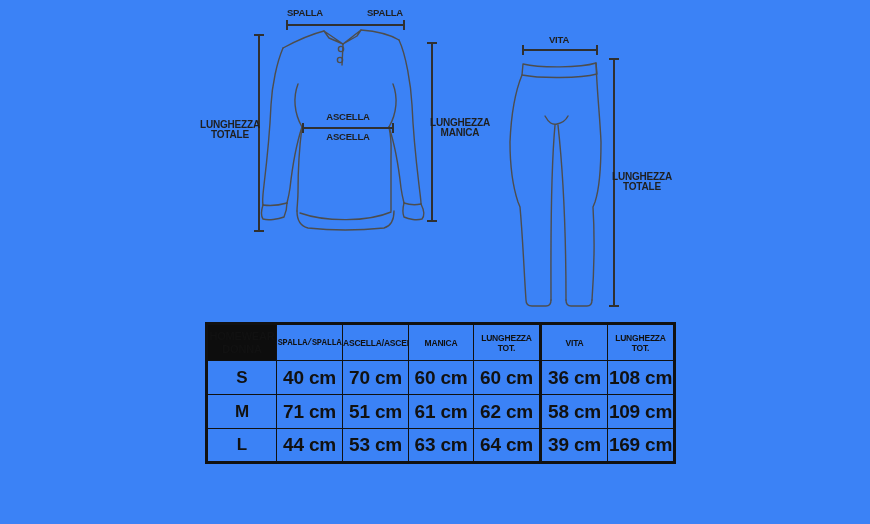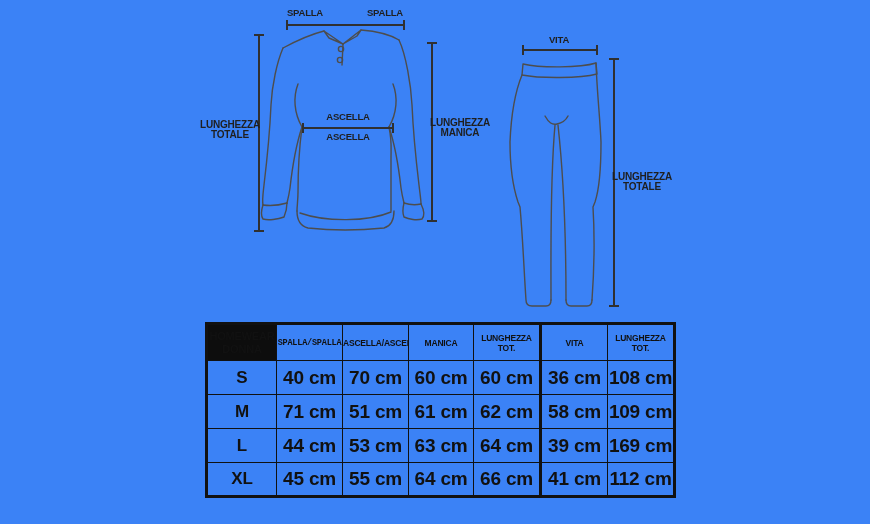--- a/index.html
+++ b/index.html
@@ -154,25 +154,16 @@
       </tr>
       <tr>
         <td class="sizecell">L</td>
         <td class="val">44 cm</td>
         <td class="val">53 cm</td>
         <td class="val">63 cm</td>
         <td class="val thickR">64 cm</td>
         <td class="val">39 cm</td>
         <td class="val">169 cm</td>
       </tr>
-      <tr>
-        <td class="sizecell">XL</td>
-        <td class="val">45 cm</td>
-        <td class="val">55 cm</td>
-        <td class="val">64 cm</td>
-        <td class="val thickR">66 cm</td>
-        <td class="val">41 cm</td>
-        <td class="val">112 cm</td>
-      </tr>
     </tbody>
   </table>
 
 </div>
 
 </body></html>

